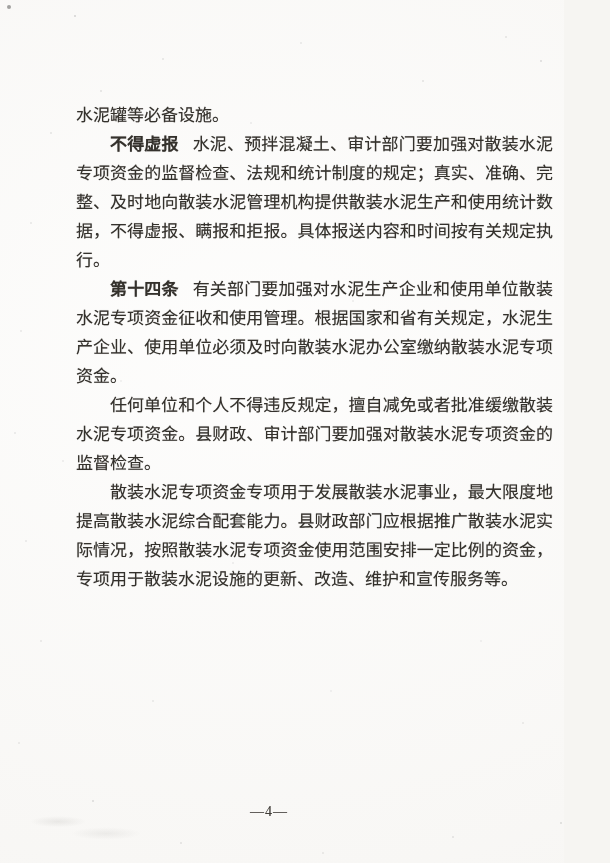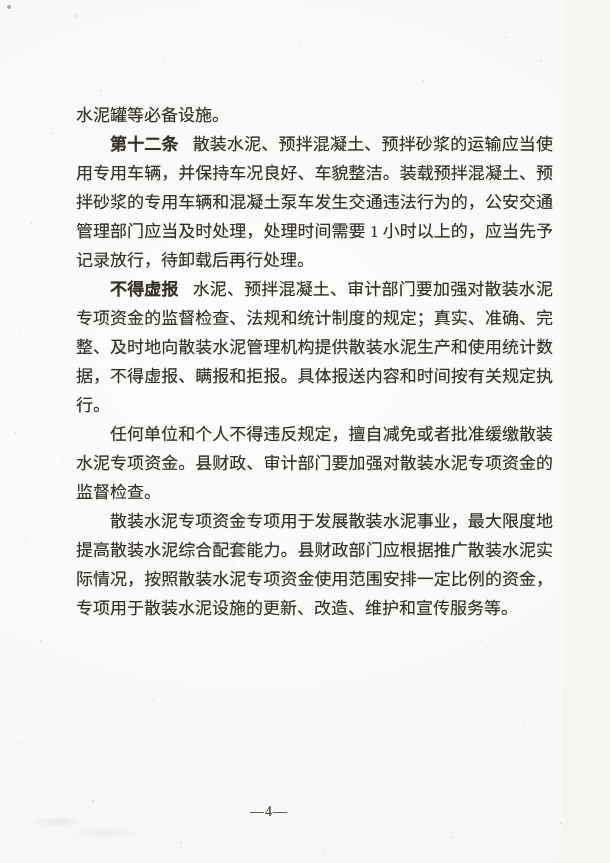--- a/index.html
+++ b/index.html
@@ -101,24 +101,24 @@
 
 <div class="page">
   <div class="noise"></div>
   <div class="smudge"></div>
 
   <div class="content">
     <p class="para cont">
       <span>水泥罐等必备设施。</span>
     </p>
     <p class="para">
-      <span class="heading">第十二条</span><span>散装水泥、预拌混凝土、预拌砂浆的运输应当使用专用车辆，并保持车况良好、车貌整洁。装载预拌混凝土、预拌砂浆的专用车辆和混凝土泵车发生交通违法行为的，公安交通管理部门应当及时处理，处理时间需要 1 小时以上的，应当先予记录放行，待卸载后再行处理。</span>
+      <span class="heading">不得虚报</span><span>水泥、预拌混凝土、审计部门要加强对散装水泥专项资金的监督检查、法规和统计制度的规定；真实、准确、完整、及时地向散装水泥管理机构提供散装水泥生产和使用统计数据，不得虚报、瞒报和拒报。具体报送内容和时间按有关规定执行。</span>
     </p>
     <p class="para">
-      <span class="heading">不得虚报</span><span>水泥、预拌混凝土、审计部门要加强对散装水泥专项资金的监督检查、法规和统计制度的规定；真实、准确、完整、及时地向散装水泥管理机构提供散装水泥生产和使用统计数据，不得虚报、瞒报和拒报。具体报送内容和时间按有关规定执行。</span>
+      <span class="heading">第十四条</span><span>有关部门要加强对水泥生产企业和使用单位散装水泥专项资金征收和使用管理。根据国家和省有关规定，水泥生产企业、使用单位必须及时向散装水泥办公室缴纳散装水泥专项资金。</span>
     </p>
     <p class="para">
       <span>任何单位和个人不得违反规定，擅自减免或者批准缓缴散装水泥专项资金。县财政、审计部门要加强对散装水泥专项资金的监督检查。</span>
     </p>
     <p class="para">
       <span>散装水泥专项资金专项用于发展散装水泥事业，最大限度地提高散装水泥综合配套能力。县财政部门应根据推广散装水泥实际情况，按照散装水泥专项资金使用范围安排一定比例的资金，专项用于散装水泥设施的更新、改造、维护和宣传服务等。</span>
     </p>
   </div>
 
   <div class="footer">—4—</div>

